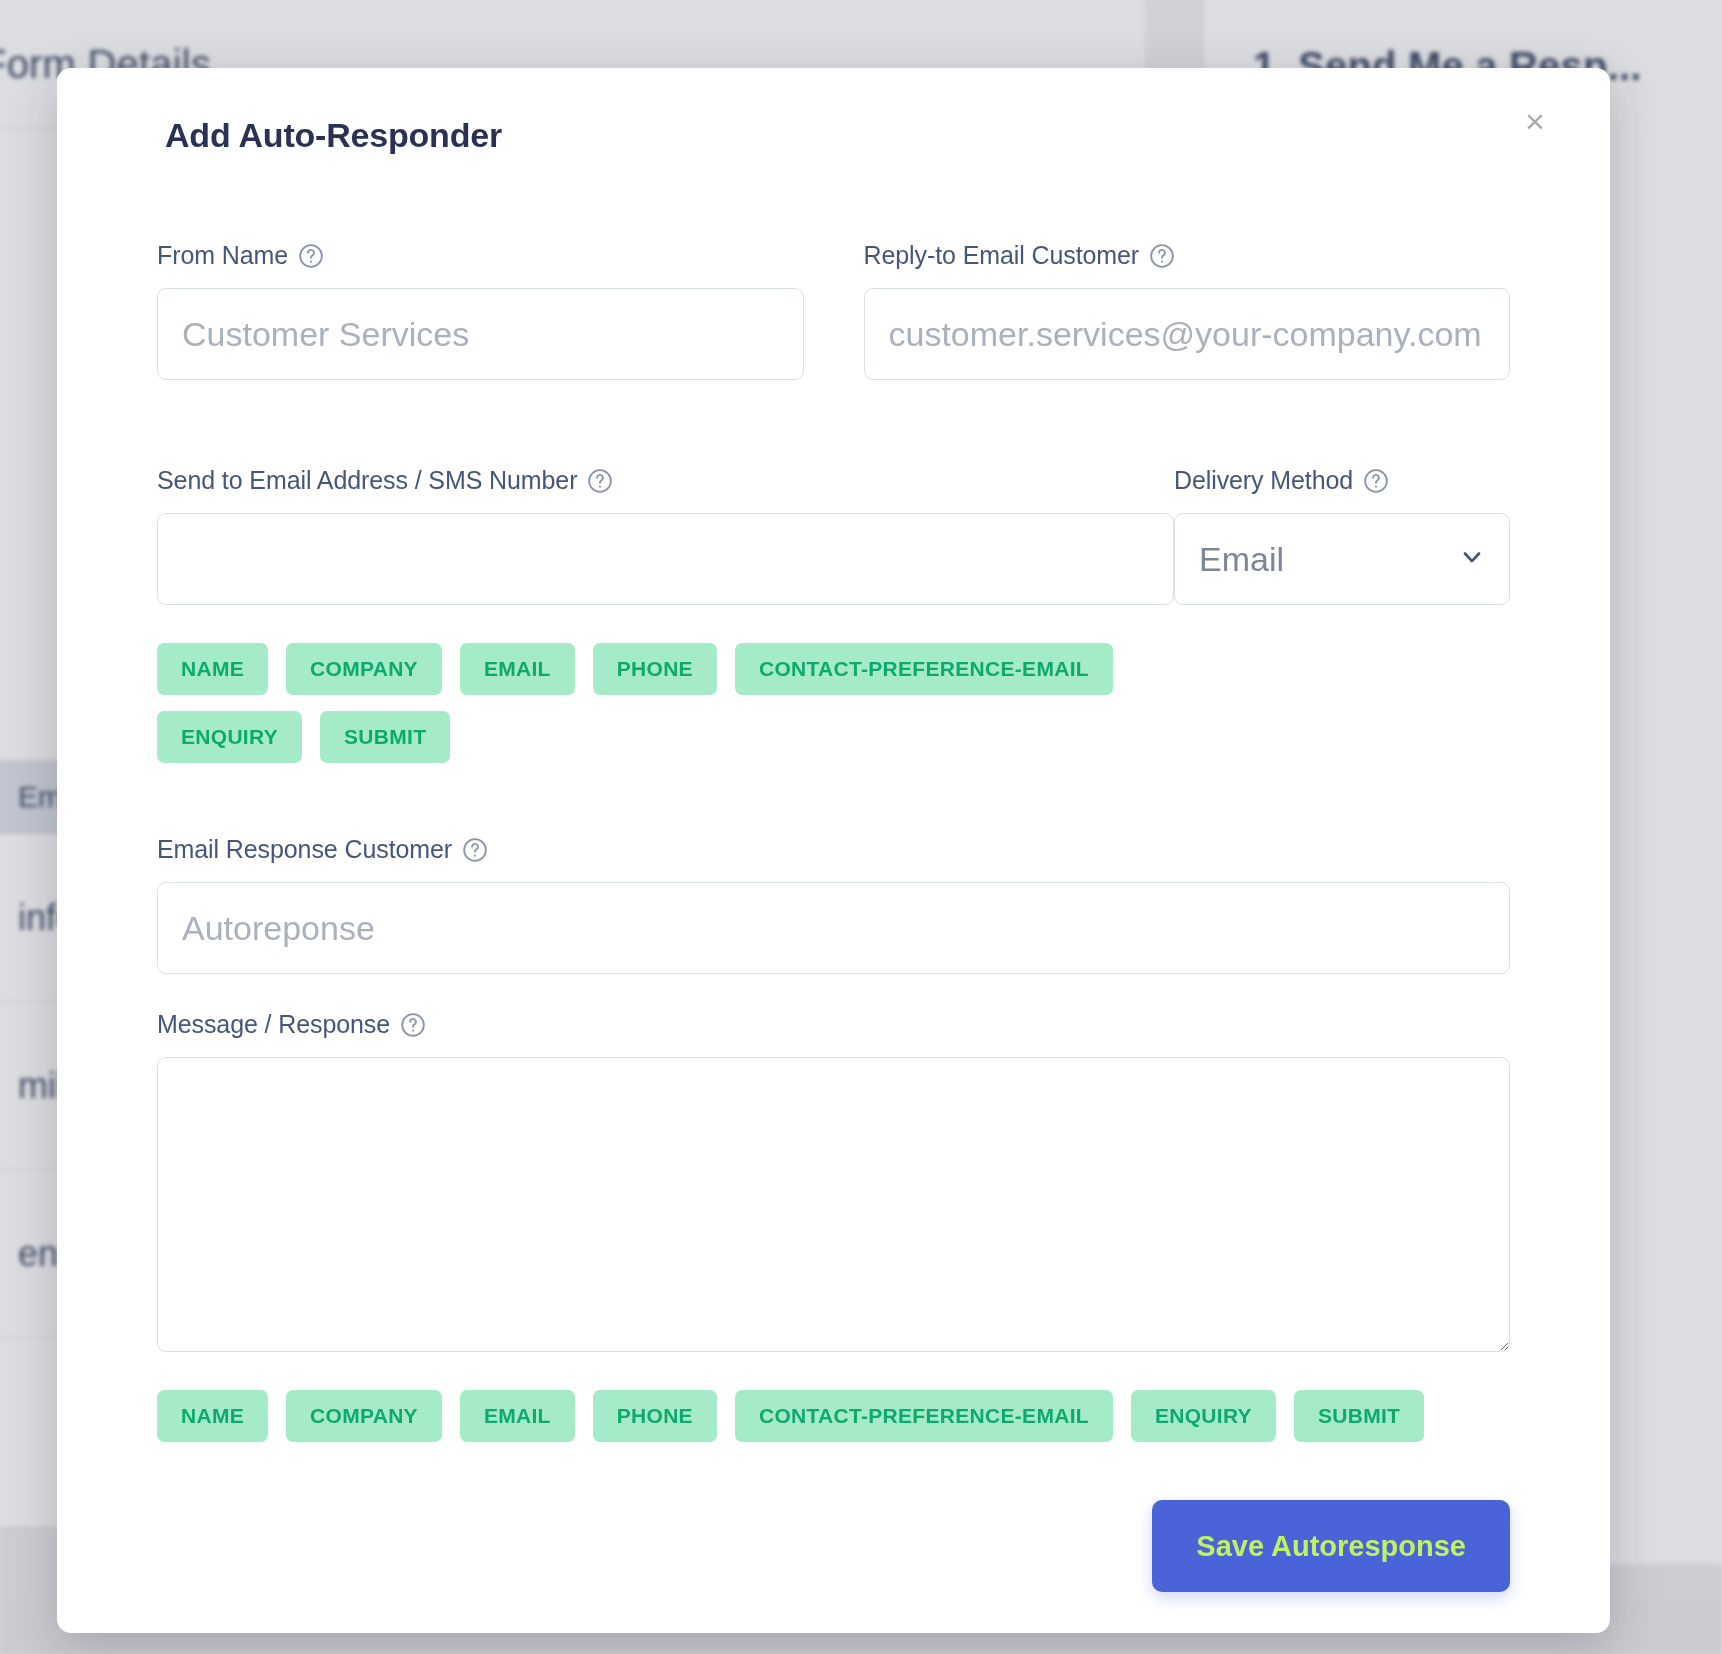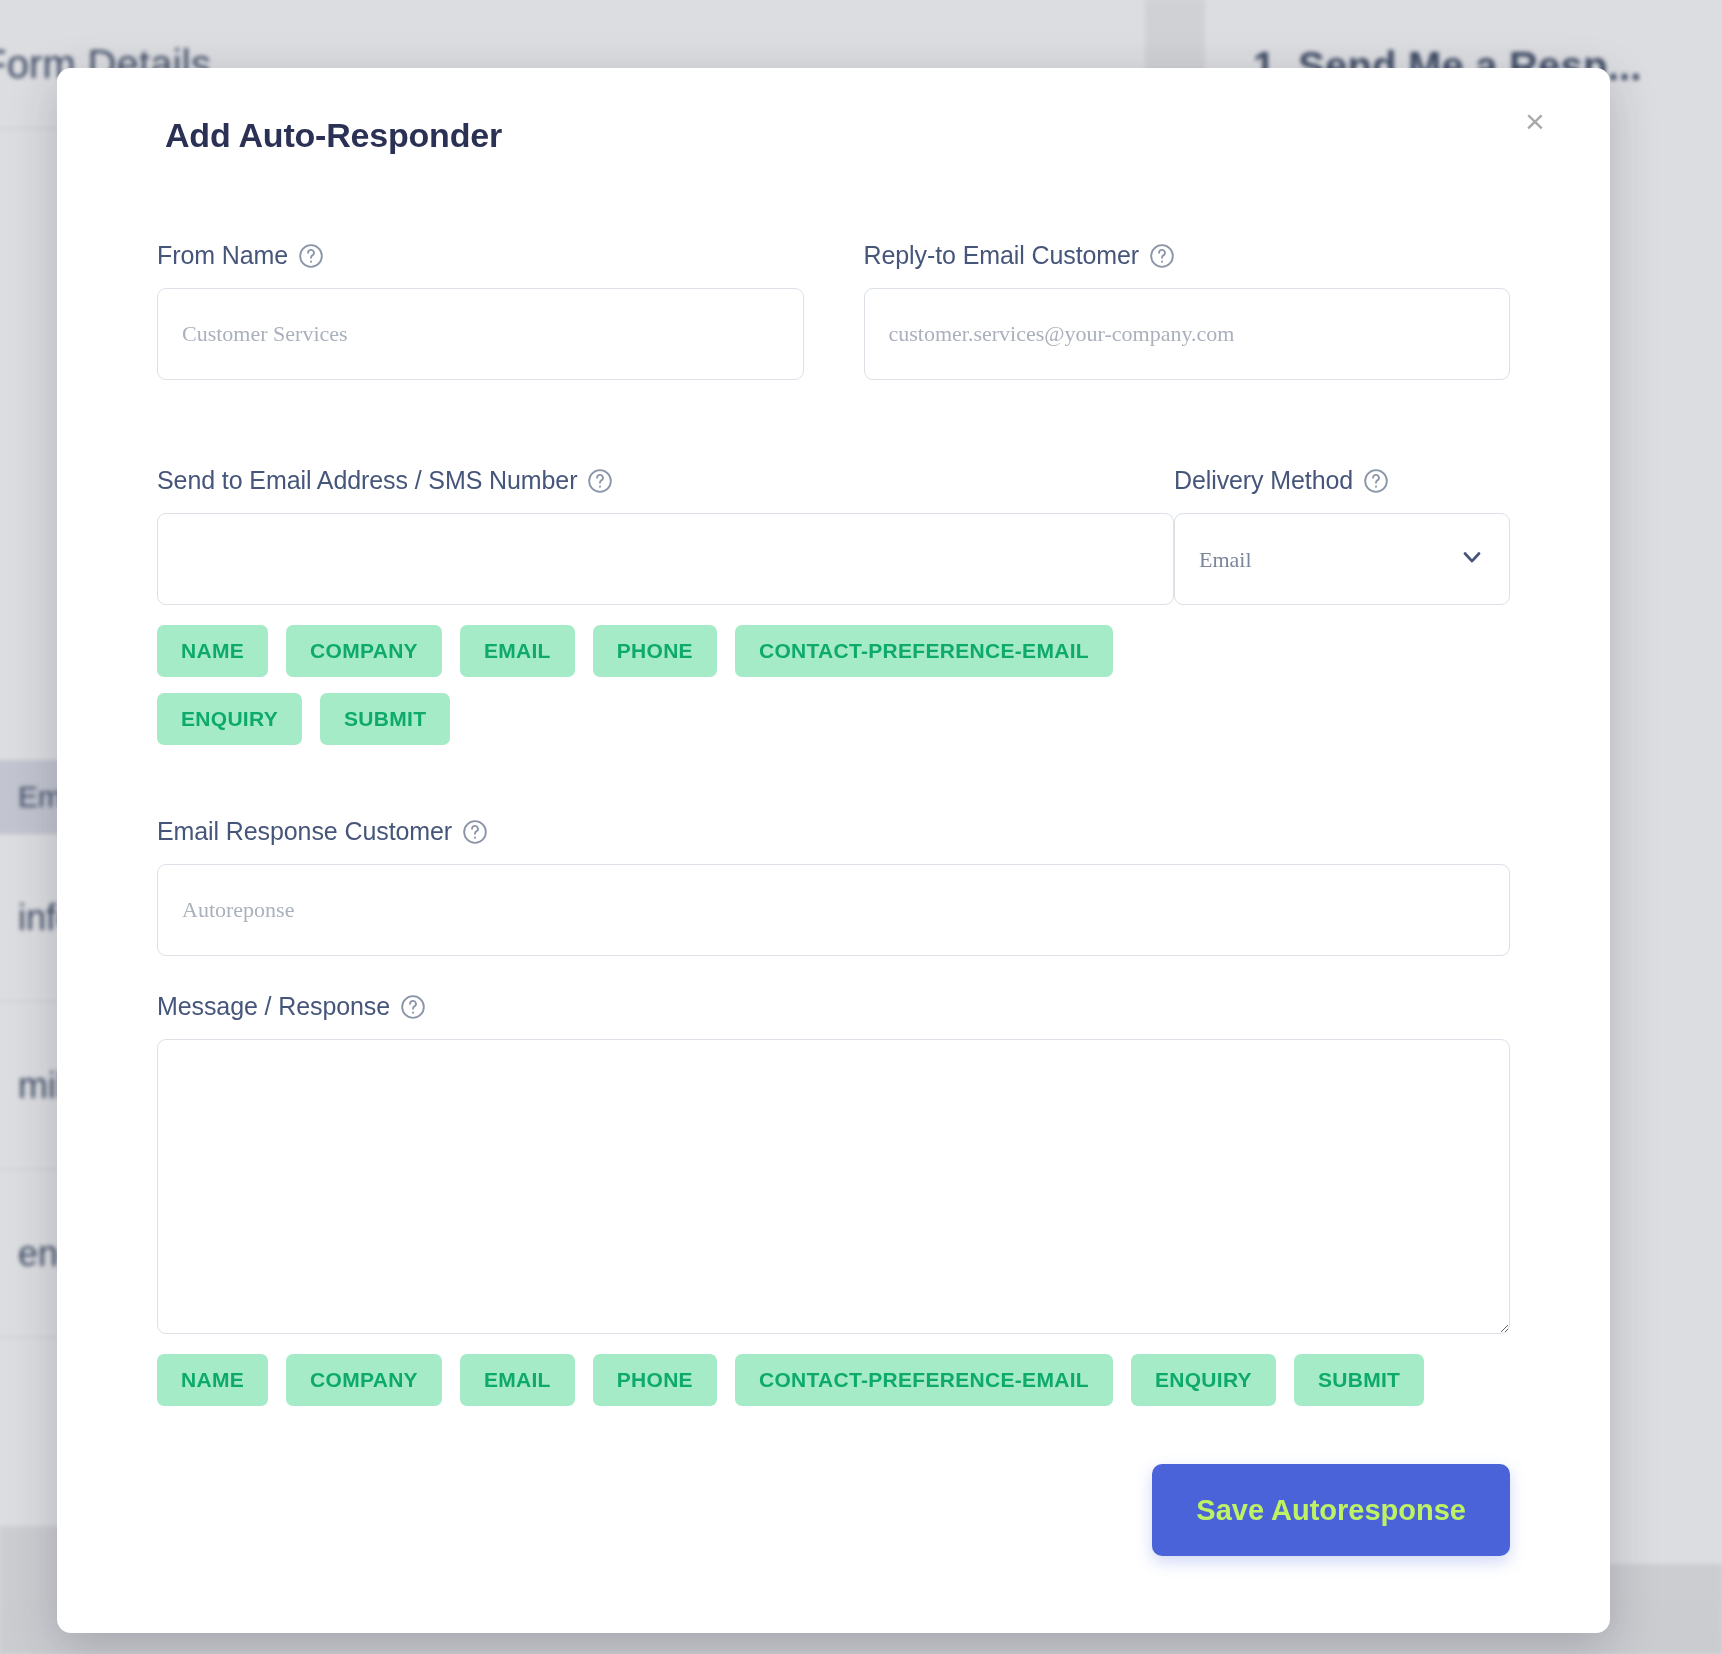--- a/index.html
+++ b/index.html
@@ -118,45 +118,45 @@
   }
   .help-icon { display: inline-flex; flex: 0 0 auto; }
   .help-icon svg { display: block; }
 
   .inp {
     width: 100%;
     height: 92px;
     border: 1px solid #dbe1e6;
     border-radius: 9px;
     background: #fff;
-    font-size: 22px;
+    font-size: 34px;
     color: #4a5568;
     padding: 8px 24px;
-    font-family: Liberation Serif, serif;
+    font-family: Liberation Sans, sans-serif;
     outline: none;
   }
   .inp::placeholder { color: #aab1bc; }
 
   select.inp {
     -webkit-appearance: none; appearance: none;
     color: #7b869b;
     padding-right: 60px;
   }
   .select-wrap { position: relative; }
   .select-wrap .chev {
     position: absolute; right: 24px; top: 50%;
     transform: translateY(-50%);
     pointer-events: none;
     display: block;
   }
 
   .tag-row {
     display: flex; flex-wrap: wrap;
     gap: 16px 18px;
-    margin-top: 20px;
+    margin-top: 38px;
   }
   .tag {
     background: #a5ebc8;
     color: #0daa6b;
     font-size: 21px;
     font-weight: 700;
     letter-spacing: .3px;
     border: none;
     border-radius: 7px;
     padding: 0 24px;

